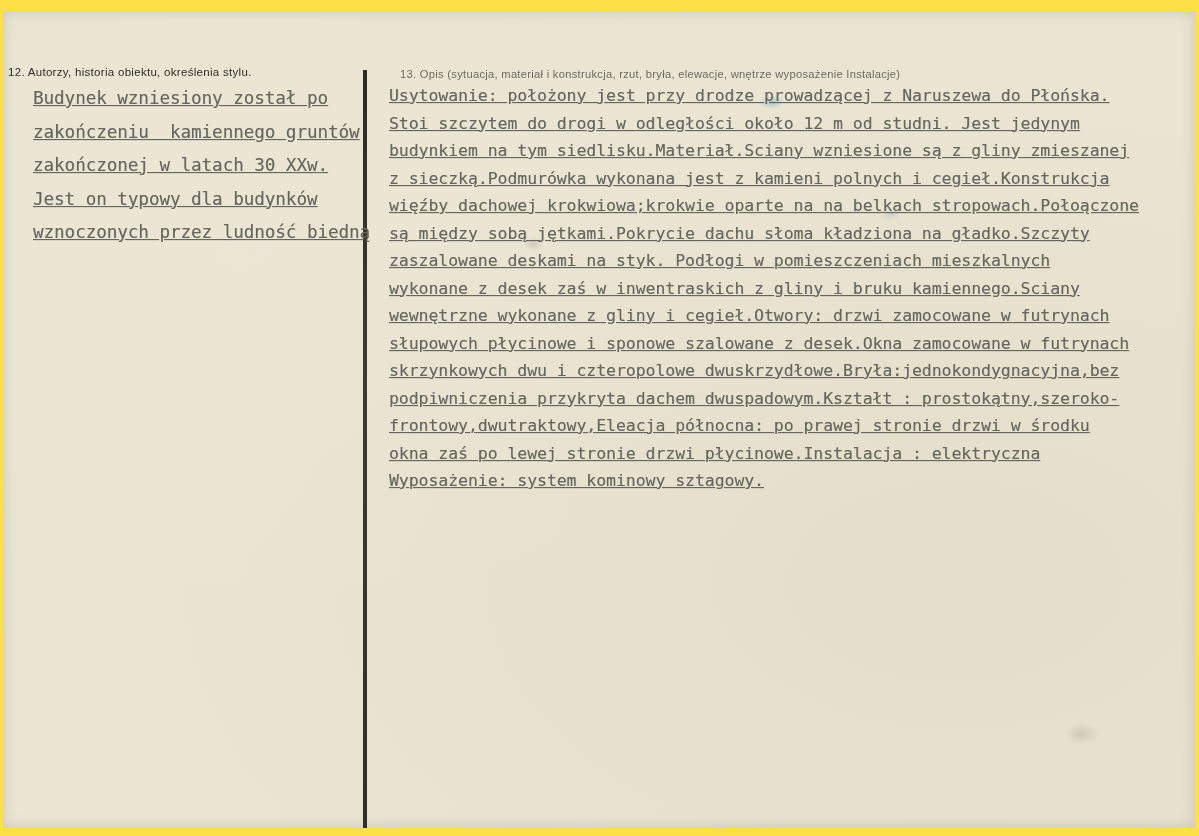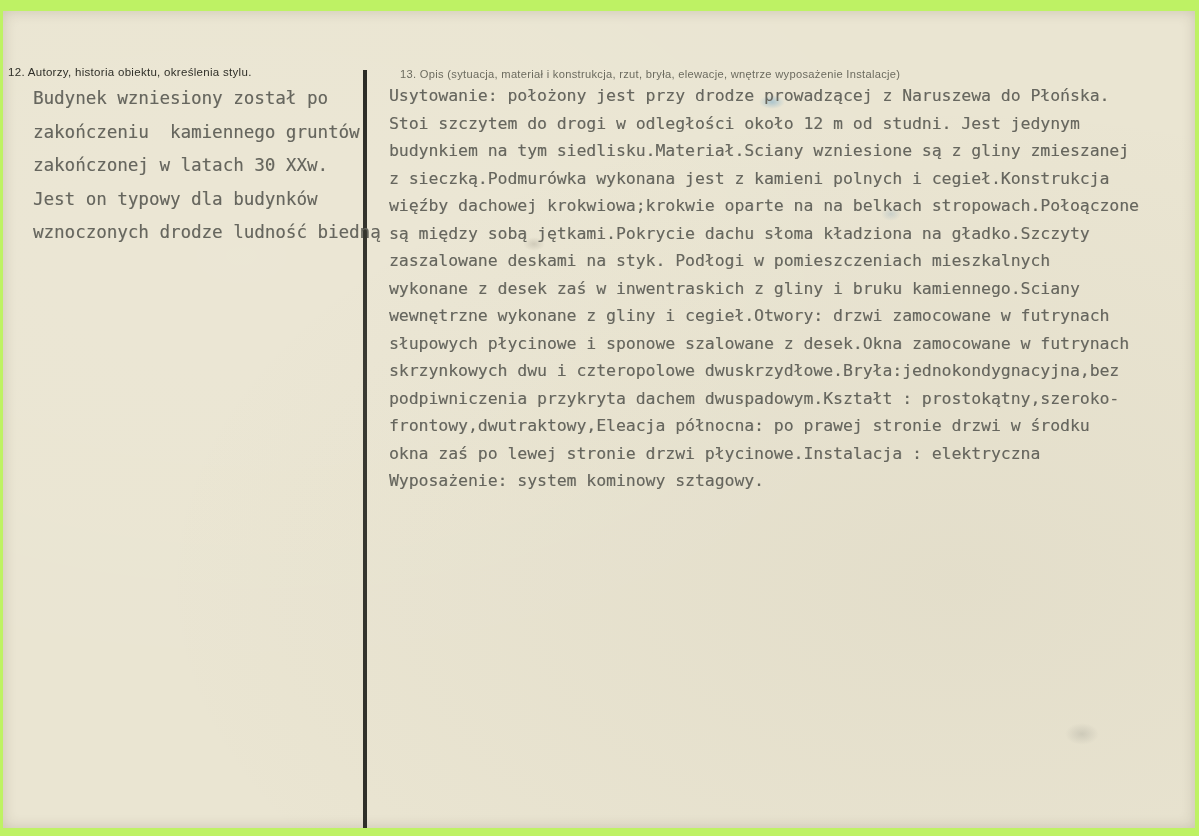--- a/index.html
+++ b/index.html
@@ -4,21 +4,21 @@
 <style>
   html, body {
     margin: 0;
     padding: 0;
     background: #101009;
   }
   .scan {
     position: relative;
     width: 1199px;
     height: 836px;
-    background: #bef264; 
+    background: #fde047; 
     overflow: hidden;
     font-family: "Liberation Sans", sans-serif;
   }
   .paper {
     position: absolute;
     left: 3px;
     top: 11px;
     right: 4px;
     bottom: 8px;
     background:
@@ -68,20 +68,21 @@
     line-height: 33.5px;
   }
   .typed.right-text {
     left: 389px;
     top: 82px;
     font-size: 16.4px;
     line-height: 27.5px;
   }
   .typed .line {
     height: auto;
+    text-decoration: underline;
   }
   
   .smudge {
     position: absolute;
     border-radius: 50%;
     pointer-events: none;
   }
   .smudge.blue-1 {
     left: 756px; top: 84px; width: 26px; height: 14px;
     background: radial-gradient(ellipse, rgba(120,170,200,0.55), rgba(120,170,200,0) 70%);
@@ -110,16 +111,16 @@
     <div class="smudge gray-1"></div>
     <div class="smudge blue-2"></div>
   </div>
 
   <div class="divider"></div>
 
   <div class="col-header left">12. Autorzy, historia obiektu, określenia stylu.</div>
 
   <div class="col-header right">13. Opis (sytuacja, materiał i konstrukcja, rzut, bryła, elewacje, wnętrze  wyposażenie  Instalacje)</div>
 
-  <div class="typed left-text"><div class="line">Budynek wzniesiony został po</div><div class="line">zakończeniu  kamiennego gruntów</div><div class="line">zakończonej w latach 30 XXw.</div><div class="line">Jest on typowy dla budynków</div><div class="line">wznoczonych drodze ludność biedną</div></div>
+  <div class="typed left-text"><div class="line">Budynek wzniesiony został po</div><div class="line">zakończeniu  kamiennego gruntów</div><div class="line">zakończonej w latach 30 XXw.</div><div class="line">Jest on typowy dla budynków</div><div class="line">wznoczonych przez ludność biedną</div></div>
 
   <div class="typed right-text"><div class="line">Usytowanie: położony jest przy drodze prowadzącej z Naruszewa do Płońska.</div><div class="line">Stoi szczytem do drogi w odległości około 12 m od studni. Jest jedynym</div><div class="line">budynkiem na tym siedlisku.Materiał.Sciany wzniesione są z gliny zmieszanej</div><div class="line">z sieczką.Podmurówka wykonana jest z kamieni polnych i cegieł.Konstrukcja</div><div class="line">więźby dachowej krokwiowa;krokwie oparte na na belkach stropowach.Połoączone</div><div class="line">są między sobą jętkami.Pokrycie dachu słoma kładziona na gładko.Szczyty</div><div class="line">zaszalowane deskami na styk. Podłogi w pomieszczeniach mieszkalnych</div><div class="line">wykonane z desek zaś w inwentraskich z gliny i bruku kamiennego.Sciany</div><div class="line">wewnętrzne wykonane z gliny i cegieł.Otwory: drzwi zamocowane w futrynach</div><div class="line">słupowych płycinowe i sponowe szalowane z desek.Okna zamocowane w futrynach</div><div class="line">skrzynkowych dwu i czteropolowe dwuskrzydłowe.Bryła:jednokondygnacyjna,bez</div><div class="line">podpiwniczenia przykryta dachem dwuspadowym.Kształt : prostokątny,szeroko-</div><div class="line">frontowy,dwutraktowy,Eleacja północna: po prawej stronie drzwi w środku</div><div class="line">okna zaś po lewej stronie drzwi płycinowe.Instalacja : elektryczna</div><div class="line">Wyposażenie: system kominowy sztagowy.</div></div>
 </div>
 
 </body></html>

